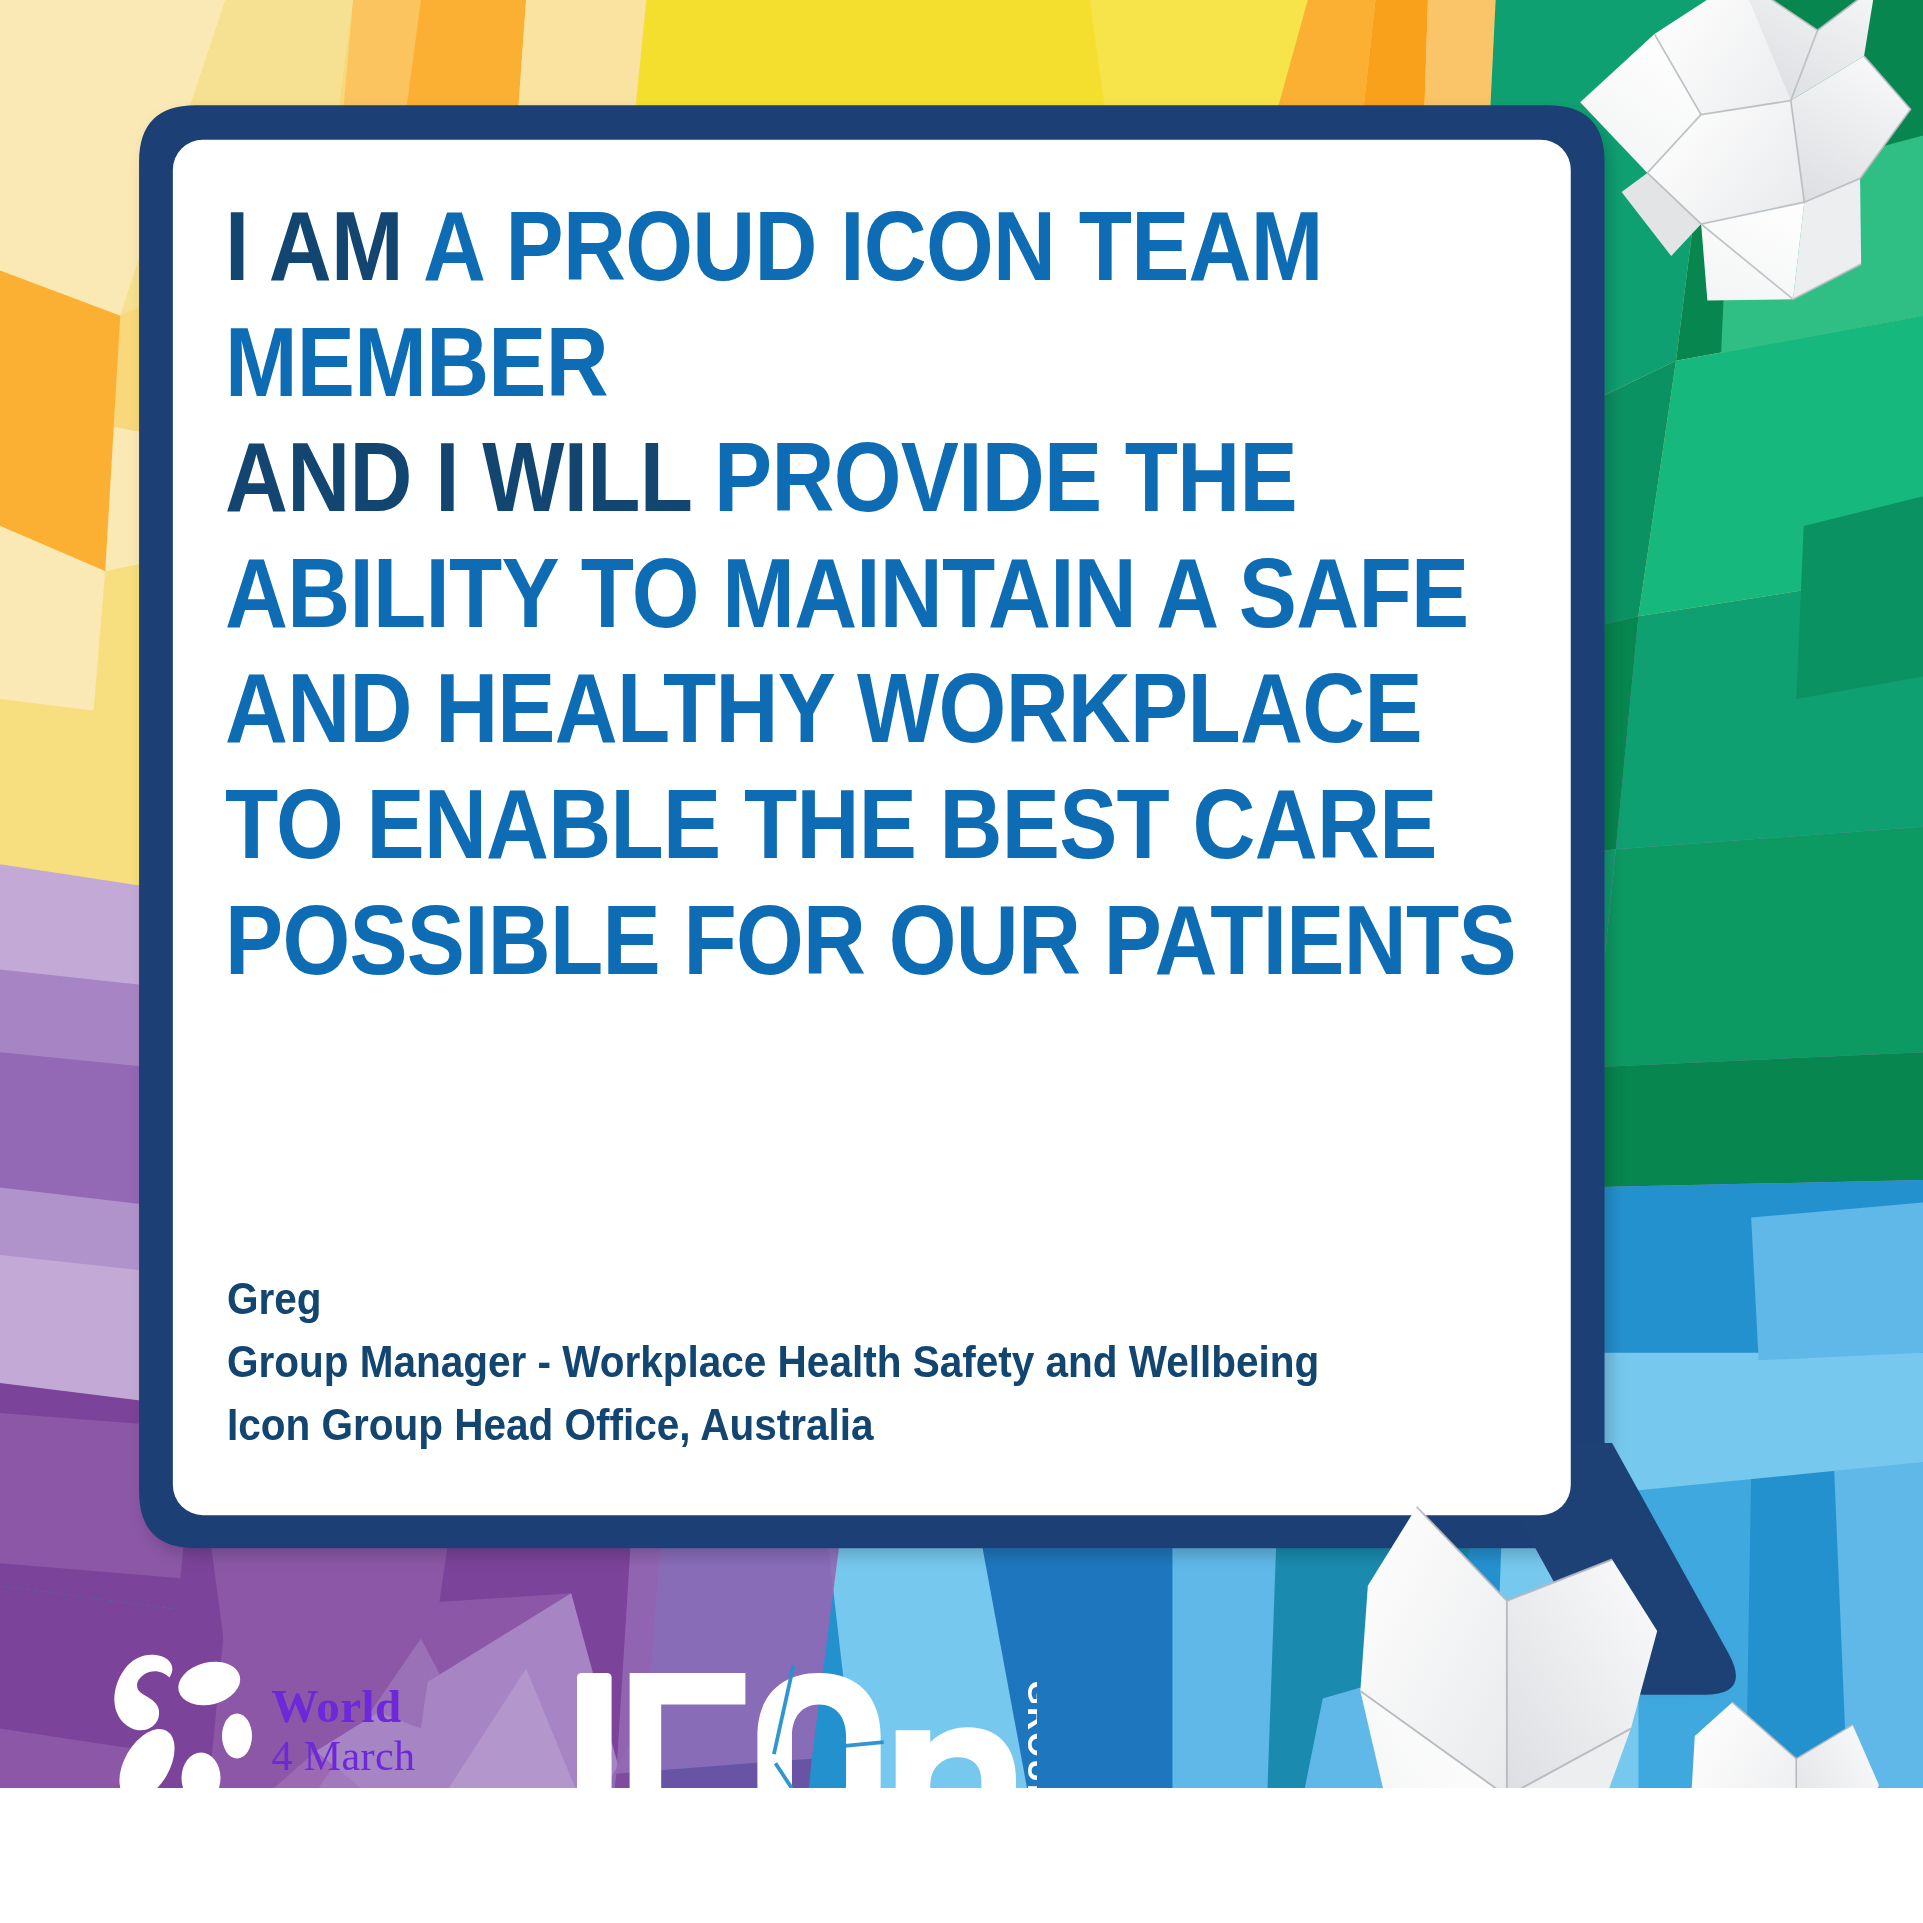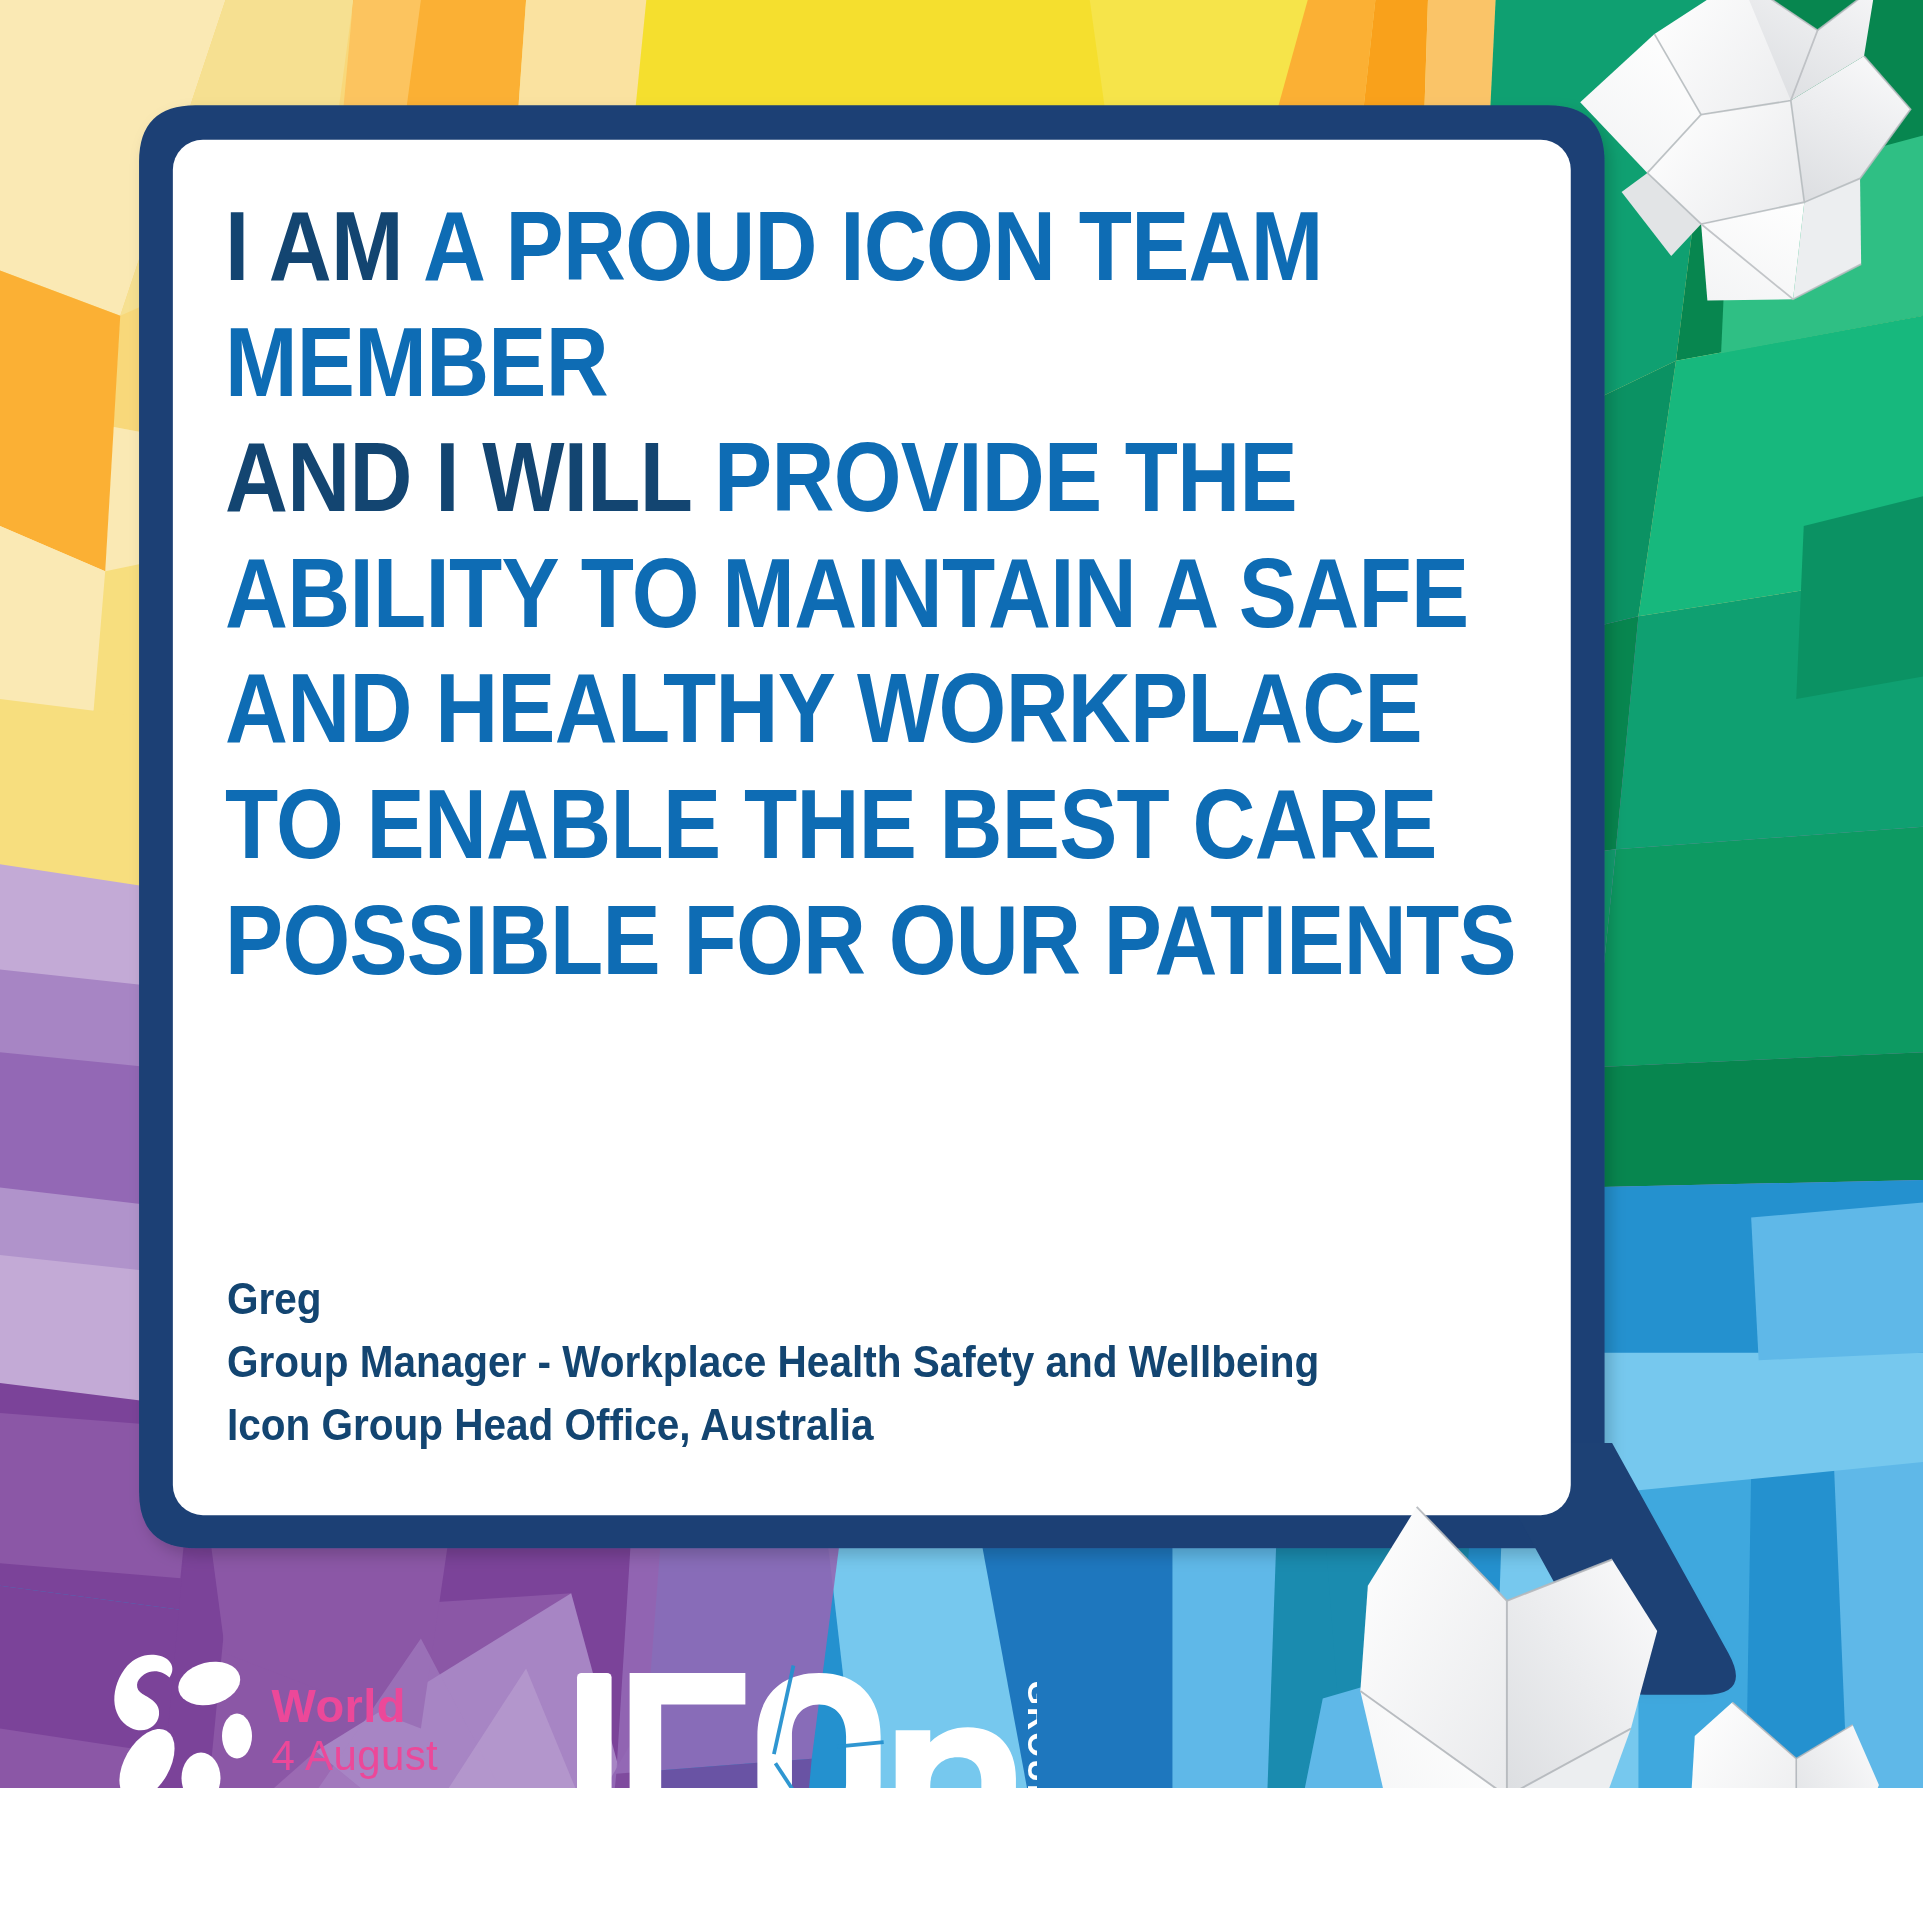--- a/index.html
+++ b/index.html
@@ -47,22 +47,22 @@
   }
   #attrib div{white-space:nowrap;}
 
   
   #wcd-logo{
     position:absolute;left:105px;top:1652px;
     display:flex;align-items:center;gap:19.5px;
   }
   #wcd-mark{width:147px;height:158px;}
   #wcd-text{
-    color:#ec4899;
-    font-family:Liberation Sans, sans-serif;
+    color:#6d28d9;
+    font-family:Liberation Serif, serif;
     font-weight:700;
     font-size:47px;
     line-height:50px;
     letter-spacing:0.4px;
   }
   #wcd-text .lite{font-weight:400;font-size:42px;}
 
   #icon-logo{
     position:absolute;left:571px;top:1658px;
     width:466px;height:218px;
@@ -297,21 +297,21 @@
           <ellipse cx="56" cy="150" rx="30" ry="52" transform="rotate(30 56 150)"></ellipse>
 
           <ellipse cx="128" cy="168" rx="26" ry="34"></ellipse>
 
           <ellipse cx="176" cy="112" rx="20" ry="30"></ellipse>
         </g>
       </svg>
     </div>
     <div id="wcd-text">
       <div>World</div>
-      <div class="lite">4 August</div>
+      <div class="lite">4 March</div>
     </div>
   </div>
 
   <div id="icon-logo">
     <svg viewBox="0 0 620 290" xmlns="http://www.w3.org/2000/svg">
       <g fill="#FFFFFF">
 
         <rect x="8" y="20" width="46" height="230" rx="6"></rect>
 
         <path d="M78 20 L232 20 L232 62 L120 62 L120 208 L232 208 L232 250 L78 250 Z"></path>

